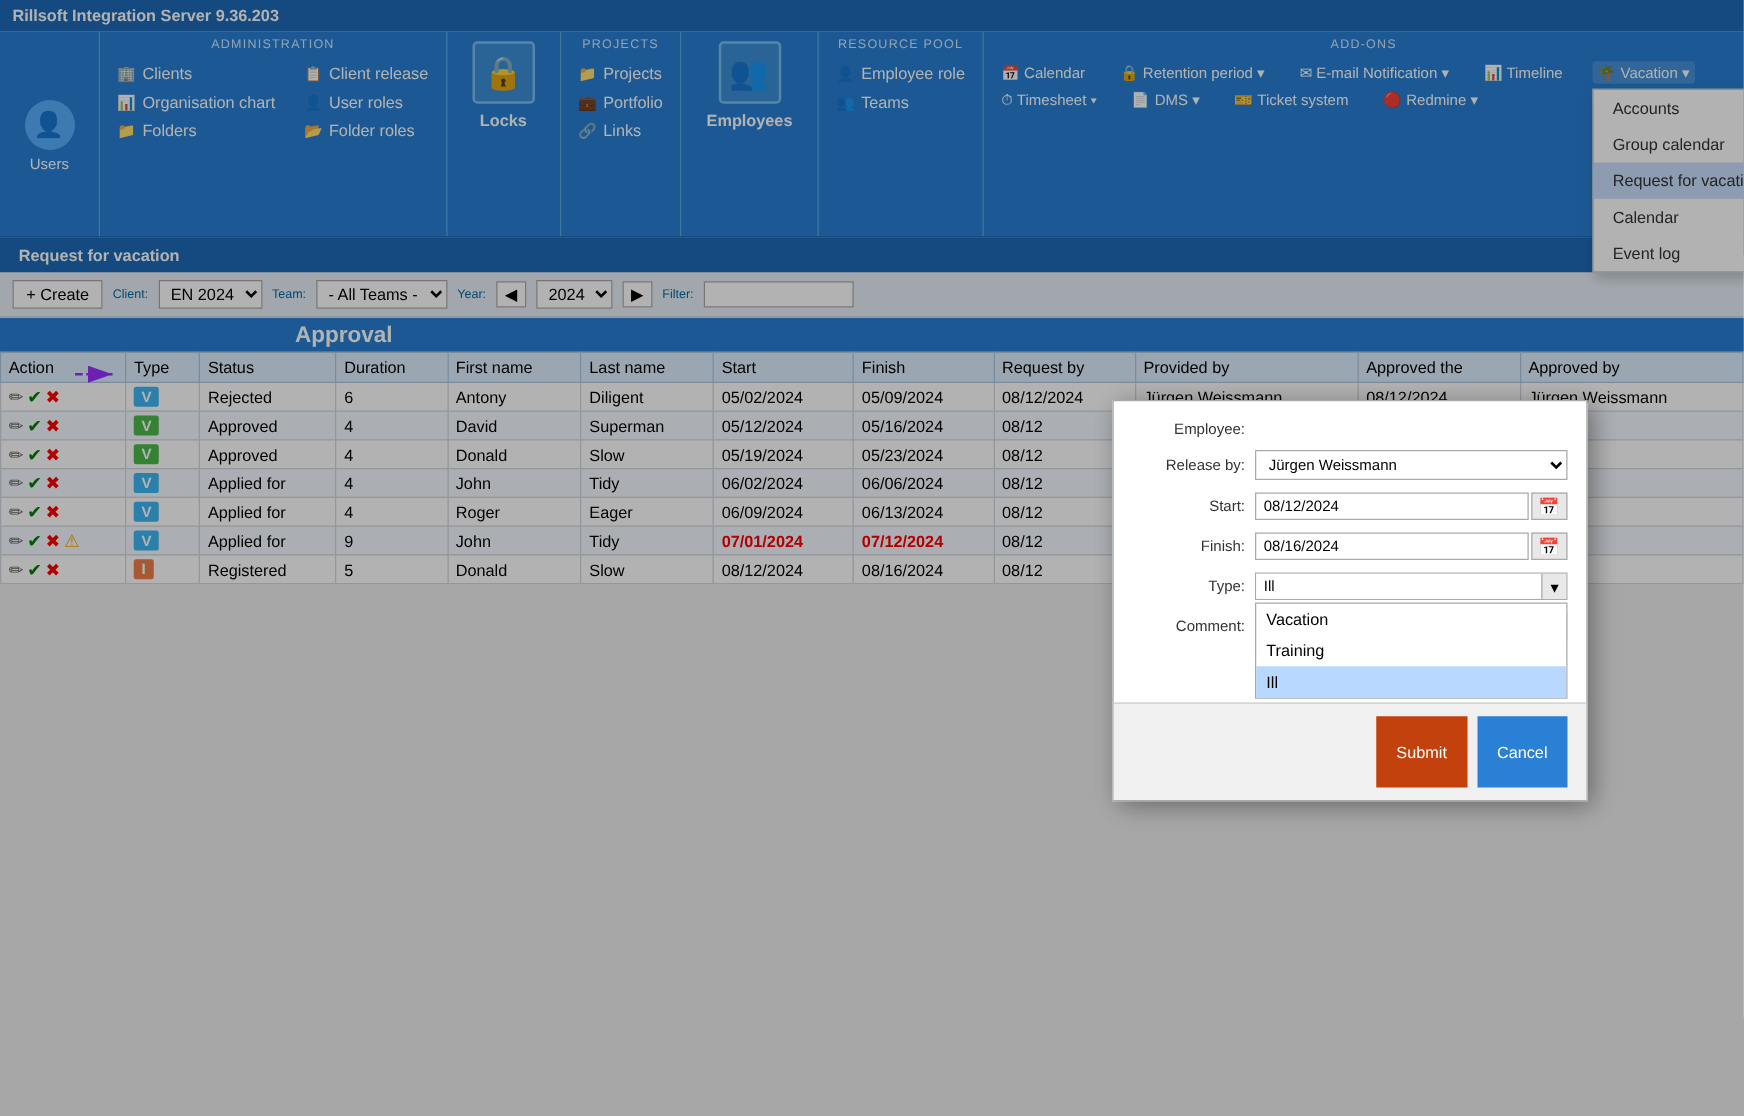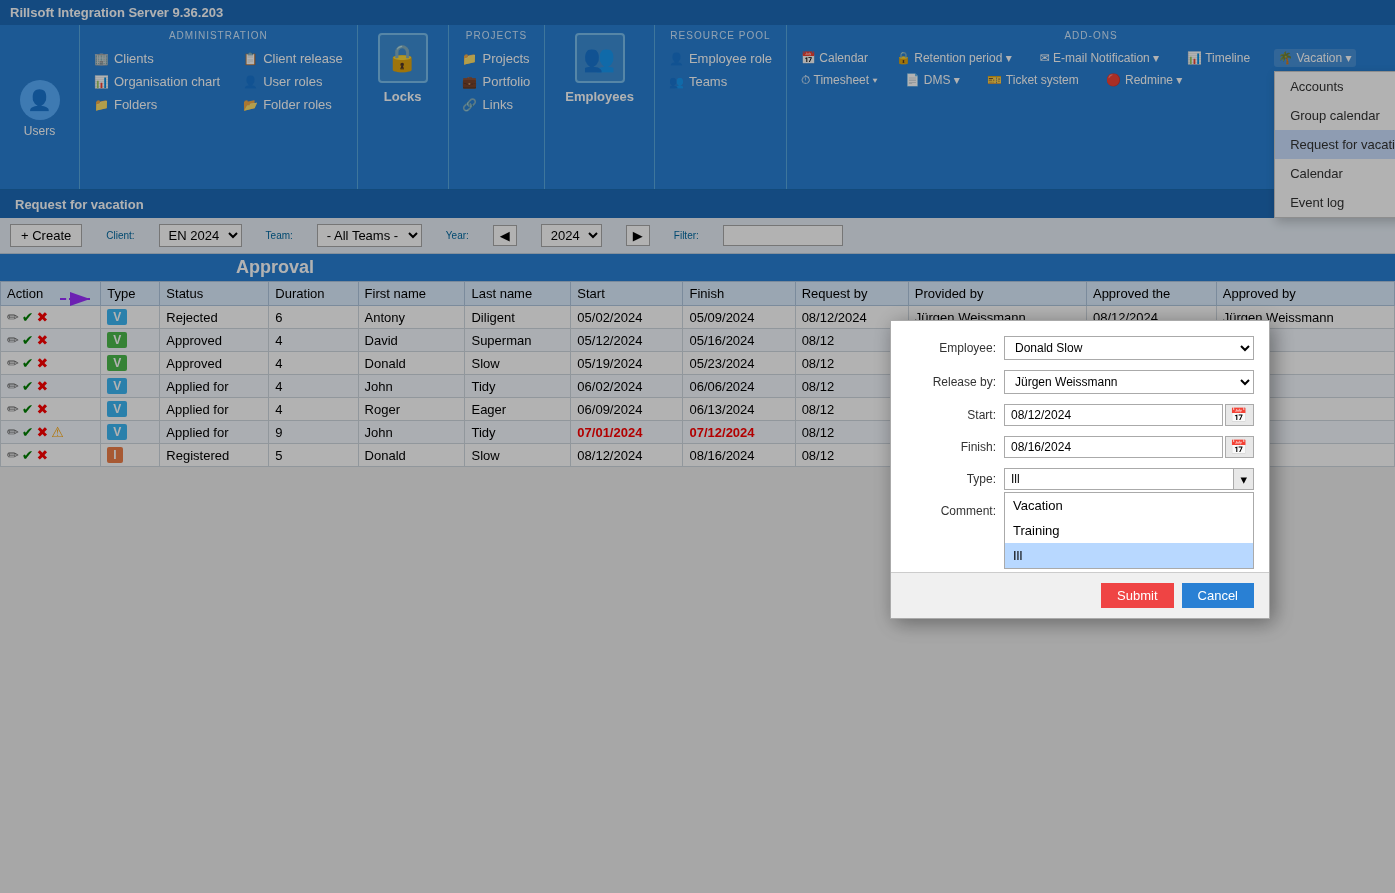--- a/index.html
+++ b/index.html
@@ -147,21 +147,21 @@
       font-size: 14px;
       font-weight: bold;
     }
 
     
     #toolbar {
       background: #e8f0f8;
       padding: 6px 10px;
       display: flex;
       align-items: center;
-      gap: 24px;
+      gap: 8px;
       border-bottom: 1px solid #c0d0e0;
     }
 
     .btn-create {
       background: white;
       border: 1px solid #aaa;
       padding: 3px 10px;
       cursor: pointer;
       display: flex;
       align-items: center;
@@ -339,24 +339,24 @@
     .modal-footer {
       background: #f0f0f0;
       padding: 10px 15px;
       display: flex;
       justify-content: flex-end;
       gap: 8px;
       border-top: 1px solid #ccc;
     }
 
     .btn-submit {
-      background: #ef4444;
+      background: #c2410c;
       color: white;
       border: none;
-      padding: 5px 16px;
+      padding: 21px 16px;
       cursor: pointer;
       font-size: 13px;
     }
 
     .btn-cancel {
       background: #2980d4;
       color: white;
       border: none;
       padding: 5px 16px;
       cursor: pointer;
@@ -699,23 +699,20 @@
   </svg>
 </div>
 
 <div id="modal-overlay"></div>
 
 <div id="modal">
   <div class="modal-body">
 
     <div class="form-row">
       <span class="form-label">Employee:</span>
-      <select class="form-control">
-        <option>Donald Slow</option>
-      </select>
     </div>
 
     <div class="form-row">
       <span class="form-label">Release by:</span>
       <select class="form-control">
         <option>Jürgen Weissmann</option>
       </select>
     </div>
 
     <div class="form-row">

